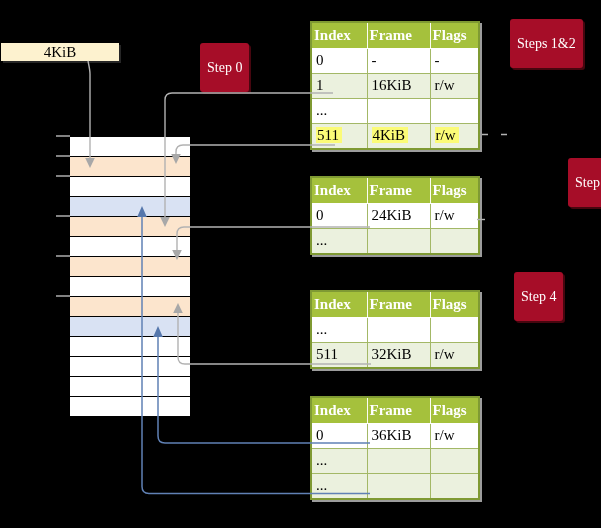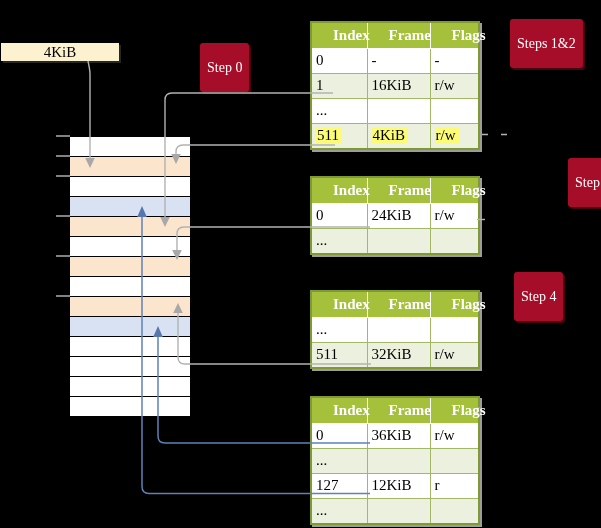--- a/index.html
+++ b/index.html
@@ -36,21 +36,21 @@
   .ptable{
     position:absolute;left:310px;width:166px;
     border:2px solid var(--tborder,#7f9a33);
     box-shadow:2px 2px 0 #9c9c9c;z-index:3;background:#fff;
   }
   #ptable-0{top:21px;} #ptable-1{top:176px;} #ptable-2{top:290px;} #ptable-3{top:396px;}
   .ptable table{border-collapse:collapse;table-layout:fixed;width:166px;font-size:15px;}
   .ptable col.c0{width:55px;} .ptable col.c1{width:63px;} .ptable col.c2{width:48px;}
   .ptable th{
     background:var(--hgreen,#a5c13c);color:#fff;font-weight:bold;text-align:left;
-    height:25px;box-sizing:border-box;padding:0 0 0 21px;
+    height:25px;box-sizing:border-box;padding:0 0 0 2px;
     border-left:1px solid rgba(255,255,255,.95);border-bottom:1px solid rgba(255,255,255,.9);
   }
   .ptable th:first-child{border-left:none;}
   .ptable td{
     height:25px;box-sizing:border-box;padding:0 0 0 4px;color:#000;
     border-left:1px solid var(--grid,#a3b866);border-top:1px solid var(--grid,#a3b866);
     overflow:hidden;white-space:nowrap;
   }
   .ptable td:first-child{border-left:none;}
   .ptable tr.alt td{background:var(--lgreen,#ebf1de);}
@@ -213,25 +213,20 @@
           <tr>
             <td>0</td>
             <td>36KiB</td>
             <td>r/w</td>
           </tr>
           <tr class="alt">
             <td>...</td>
             <td></td>
             <td></td>
           </tr>
-          <tr>
-            <td>127</td>
-            <td>12KiB</td>
-            <td>r</td>
-          </tr>
           <tr class="alt">
             <td>...</td>
             <td></td>
             <td></td>
           </tr>
         </tbody>
       </table>
     </div>
 
   <svg class="overlay" width="601" height="528" viewBox="0 0 601 528">

